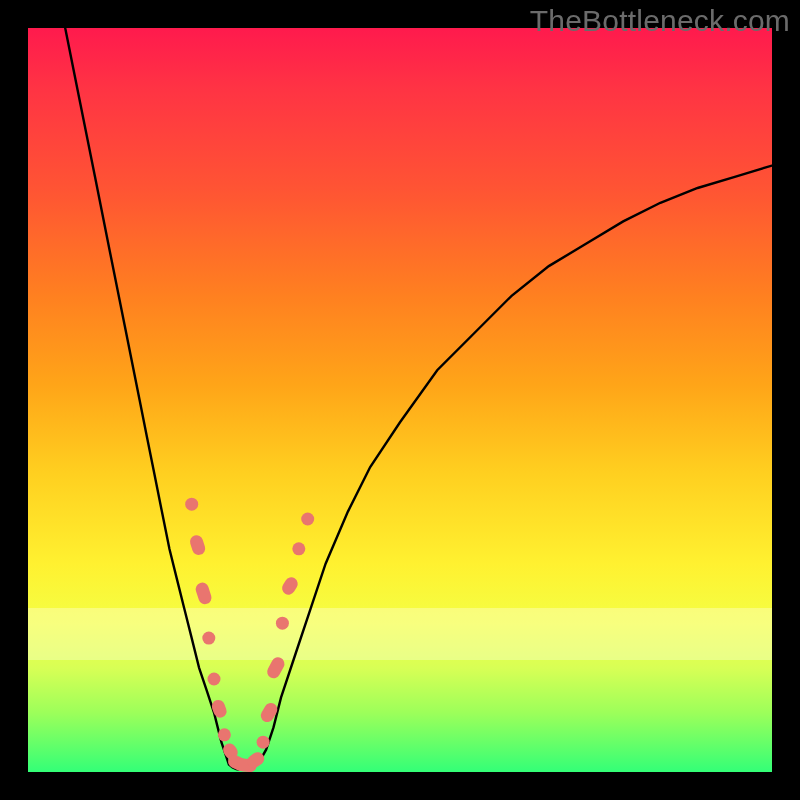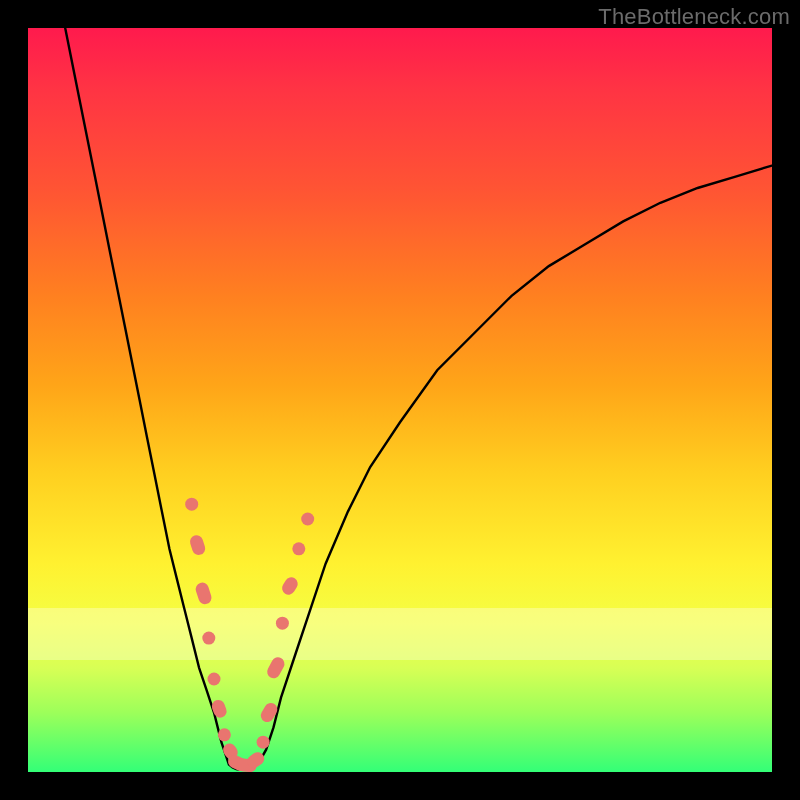--- a/index.html
+++ b/index.html
@@ -49,21 +49,21 @@
     left: 0; right: 0;
     top: 78%;
     height: 7%;
     background: rgba(255, 255, 235, 0.35);
   }
   .watermark {
     position: absolute;
     top: 4px;
     right: 10px;
     color: #6b6b6b;
-    font-size: 22px;
+    font-size: 30px;
     font-weight: 500;
     letter-spacing: 0.2px;
     user-select: none;
   }
   svg.curve {
     position: absolute;
     top: 0; left: 0;
     width: 744px;
     height: 744px;
     overflow: visible;

